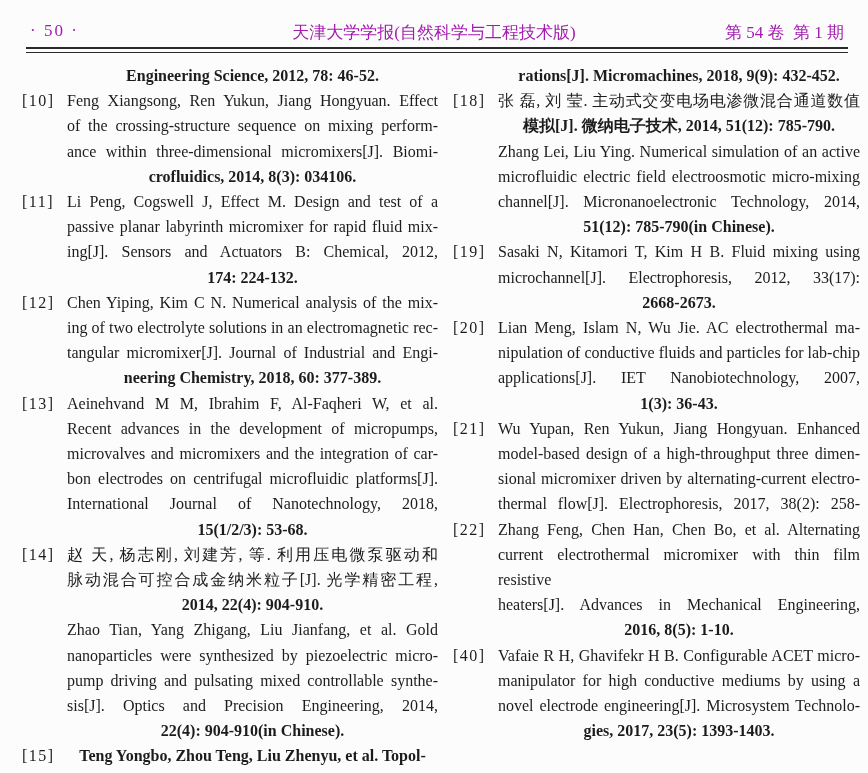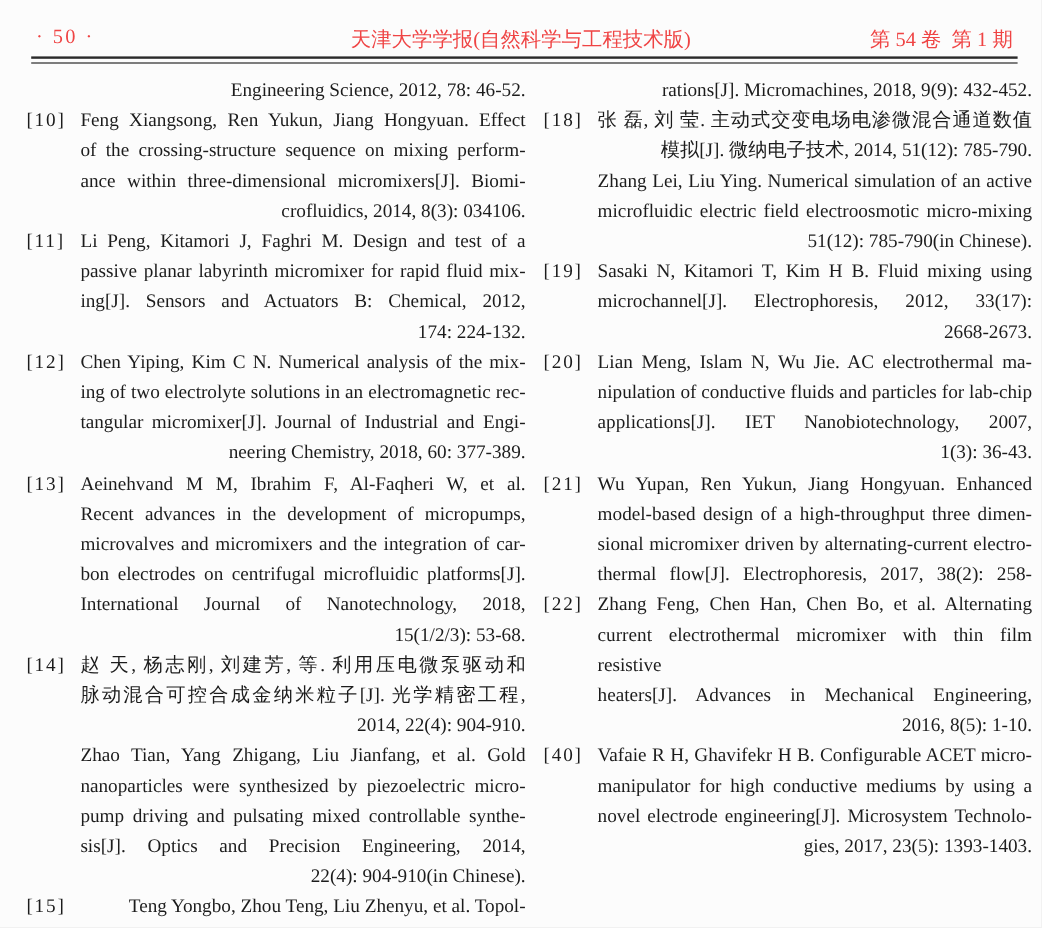--- a/index.html
+++ b/index.html
@@ -12,21 +12,21 @@
     font-family: "Liberation Serif", "DejaVu Serif", serif;
     font-size: 16px;
     overflow: hidden;
   }
   
   .header span {
     position: absolute;
     top: 21px;
     font-size: 17px;
     white-space: pre;
-    color: #ef4444;
+    color: #a21caf;
   }
   .pagenum { left: 30px; letter-spacing: 2px; }
   .jtitle  { left: 0; right: 0; text-align: center; }
   .issue   { right: 24px; }
   .rule {
     position: absolute;
     top: 47px;
     left: 26px;
     right: 20px;
     height: 3px;
@@ -42,21 +42,21 @@
   .col-left  { left: 22px;  width: 416px; }
   .col-right { left: 453px; width: 407px; }
   .entry { position: relative; padding-left: 45px; }
   .ref-label {
     position: absolute;
     left: 0;
     top: 0;
     letter-spacing: 1.5px;
   }
   .line { text-align: justify; text-align-last: justify; }
-  .line.last { text-align: right; text-align-last: auto; }
+  .line.last { text-align: center; text-align-last: auto; font-weight: bold; }
 </style>
 </head>
 <body>
 
 <div class="page">
   <div class="header">
     <span class="pagenum">· 50 ·</span>
     <span class="jtitle">天津大学学报(自然科学与工程技术版)</span>
     <span class="issue">第 54 卷  第 1 期</span>
   </div>
@@ -68,21 +68,21 @@
       </div>
       <div class="entry">
         <span class="ref-label">[10]</span>
         <div class="line">Feng Xiangsong, Ren Yukun, Jiang Hongyuan. Effect</div>
         <div class="line">of the crossing-structure sequence on mixing perform-</div>
         <div class="line">ance within three-dimensional micromixers[J]. Biomi-</div>
         <div class="line last">crofluidics, 2014, 8(3): 034106.</div>
       </div>
       <div class="entry">
         <span class="ref-label">[11]</span>
-        <div class="line">Li Peng, Kitamori J, Faghri M. Design and test of a</div>
+        <div class="line">Li Peng, Cogswell J, Effect M. Design and test of a</div>
         <div class="line">passive planar labyrinth micromixer for rapid fluid mix-</div>
         <div class="line">ing[J]. Sensors and Actuators B: Chemical, 2012,</div>
         <div class="line last">174: 224-132.</div>
       </div>
       <div class="entry">
         <span class="ref-label">[12]</span>
         <div class="line">Chen Yiping, Kim C N. Numerical analysis of the mix-</div>
         <div class="line">ing of two electrolyte solutions in an electromagnetic rec-</div>
         <div class="line">tangular micromixer[J]. Journal of Industrial and Engi-</div>
         <div class="line last">neering Chemistry, 2018, 60: 377-389.</div>
@@ -116,20 +116,21 @@
       <div class="entry">
         <span class="ref-label"></span>
         <div class="line last">rations[J]. Micromachines, 2018, 9(9): 432-452.</div>
       </div>
       <div class="entry">
         <span class="ref-label">[18]</span>
         <div class="line">张 磊, 刘 莹. 主动式交变电场电渗微混合通道数值</div>
         <div class="line last">模拟[J]. 微纳电子技术, 2014, 51(12): 785-790.</div>
         <div class="line">Zhang Lei, Liu Ying. Numerical simulation of an active</div>
         <div class="line">microfluidic electric field electroosmotic micro-mixing</div>
+        <div class="line">channel[J]. Micronanoelectronic Technology, 2014,</div>
         <div class="line last">51(12): 785-790(in Chinese).</div>
       </div>
       <div class="entry">
         <span class="ref-label">[19]</span>
         <div class="line">Sasaki N, Kitamori T, Kim H B. Fluid mixing using</div>
         <div class="line">microchannel[J]. Electrophoresis, 2012, 33(17):</div>
         <div class="line last">2668-2673.</div>
       </div>
       <div class="entry">
         <span class="ref-label">[20]</span>

